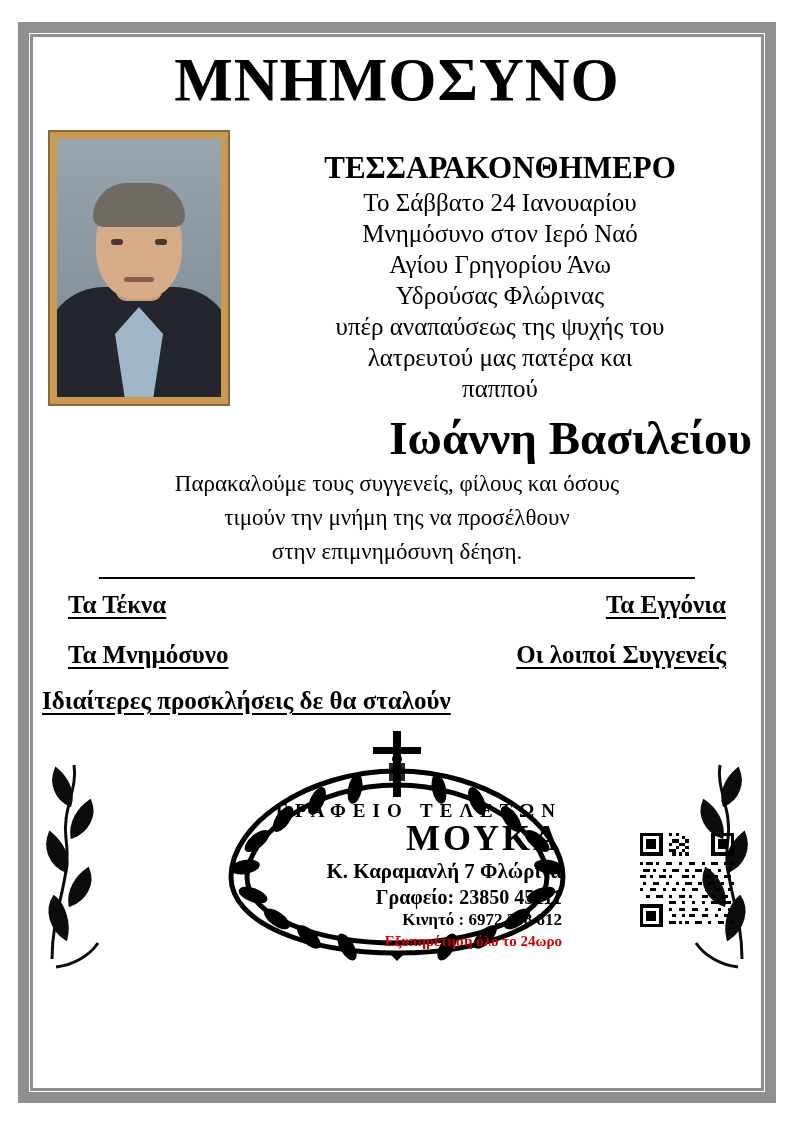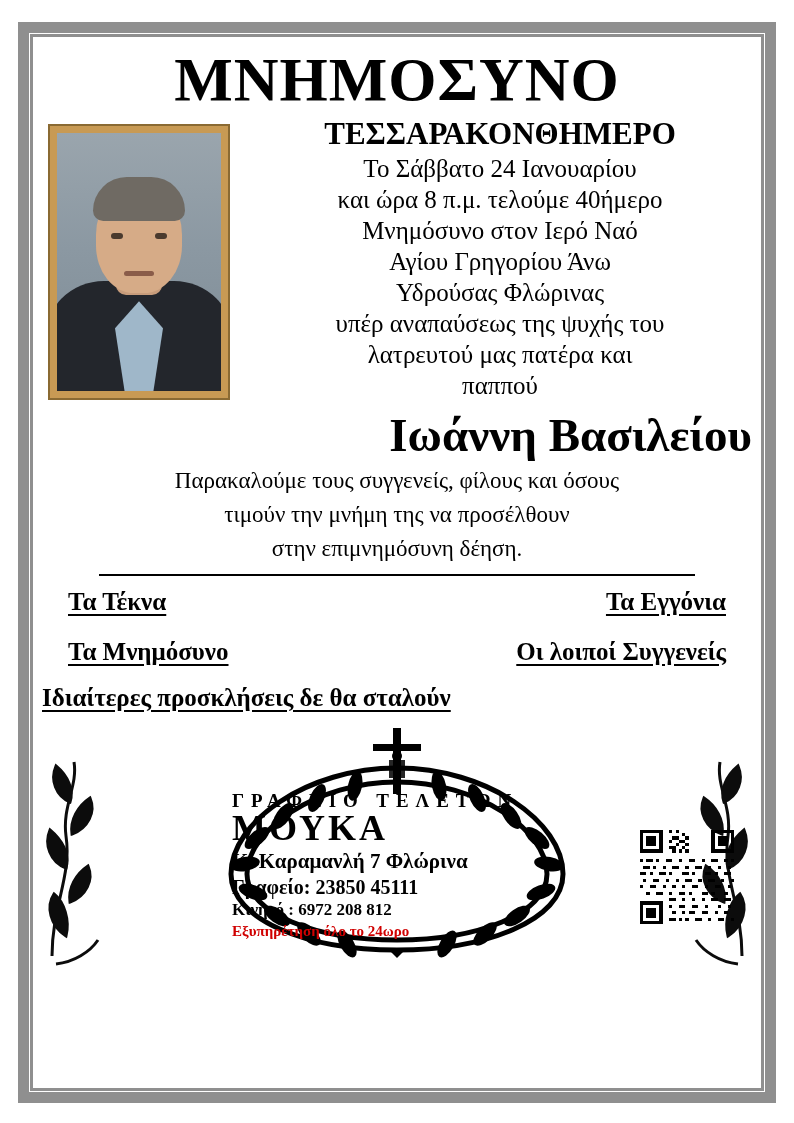--- a/index.html
+++ b/index.html
@@ -60,22 +60,22 @@
     font-size: 62px;
     font-weight: bold;
     letter-spacing: 1px;
     line-height: 1;
     margin: 6px 0 2px 0;
     font-family: "Liberation Serif", serif;
   }
 
   .top-block {
     display: flex;
-    align-items: center;
-    margin-top: 8px;
+    align-items: flex-end;
+    margin-top: 16px;
   }
 
   .photo-wrap {
     width: 200px;
     flex: 0 0 200px;
     padding-top: 6px;
   }
   .photo-frame {
     width: 178px;
     height: 272px;
@@ -232,24 +232,24 @@
     position: absolute;
     left: 50%;
     top: 0px;
     transform: translateX(-50%);
     width: 60px;
     height: 70px;
   }
   .emblem-text {
     position: absolute;
     left: 50%;
-    top: 64px;
+    top: 71px;
     transform: translateX(-50%);
     width: 330px;
-    text-align: left;
+    text-align: right;
   }
   .em-line1 {
     font-size: 19px;
     font-weight: bold;
     letter-spacing: 7px;
   }
   .em-brand {
     font-size: 36px;
     font-weight: bold;
     letter-spacing: 3px;
@@ -319,21 +319,20 @@
           <div class="ph-hair"></div>
           <div class="ph-eye l"></div>
           <div class="ph-eye r"></div>
           <div class="ph-mouth"></div>
         </div>
       </div>
 
       <div class="text-col">
         <div class="subtitle">ΤΕΣΣΑΡΑΚΟΝΘΗΜΕΡΟ</div>
         <div class="body-line">Το  Σάββατο 24 Ιανουαρίου</div>
-        <div class="body-line">και ώρα 8 π.μ. τελούμε 40ήμερο</div>
         <div class="body-line">Μνημόσυνο  στον  Ιερό  Ναό</div>
         <div class="body-line">Αγίου  Γρηγορίου  Άνω</div>
         <div class="body-line">Υδρούσας  Φλώρινας</div>
         <div class="body-line">υπέρ αναπαύσεως της  ψυχής  του</div>
         <div class="body-line">λατρευτού μας πατέρα και</div>
         <div class="body-line">παππού</div>
       </div>
     </div>
 
     <div class="deceased">Ιωάννη  Βασιλείου</div>

